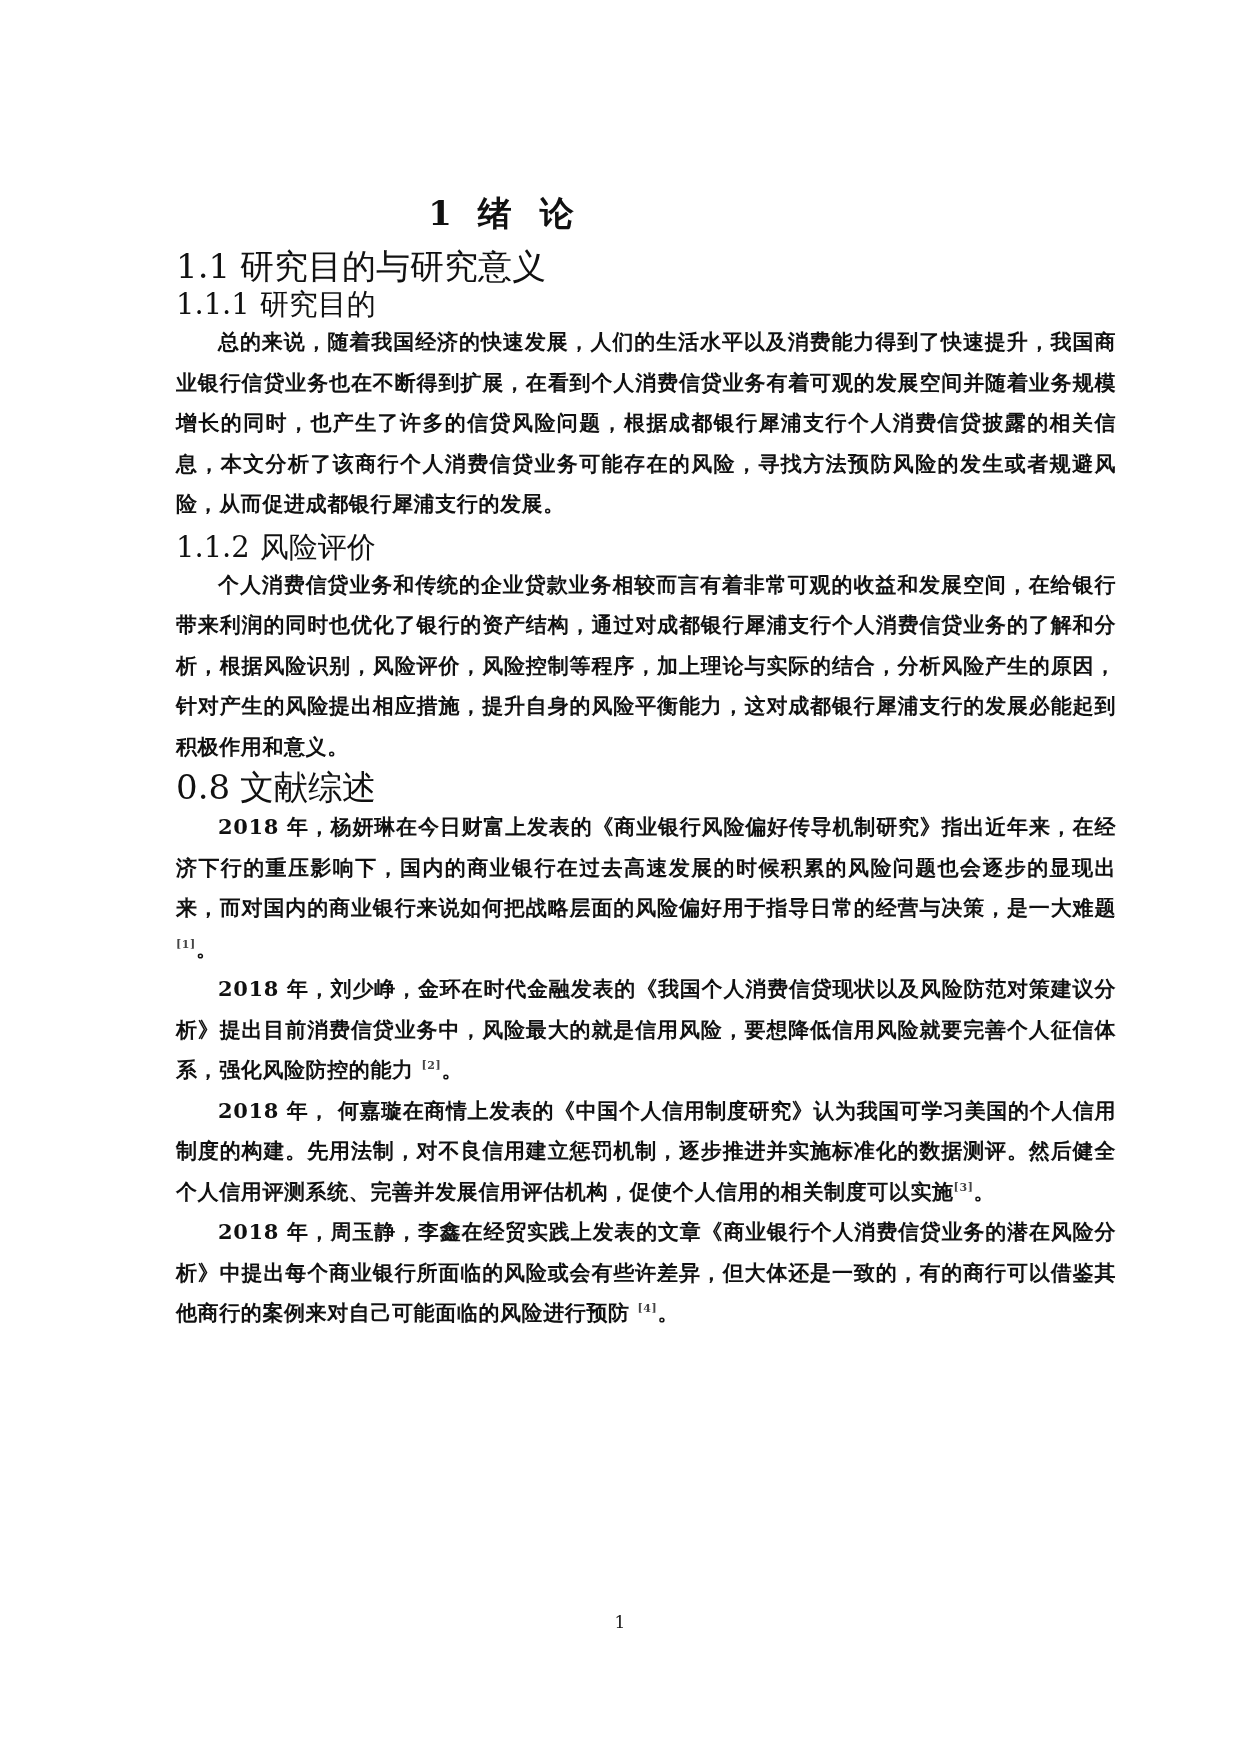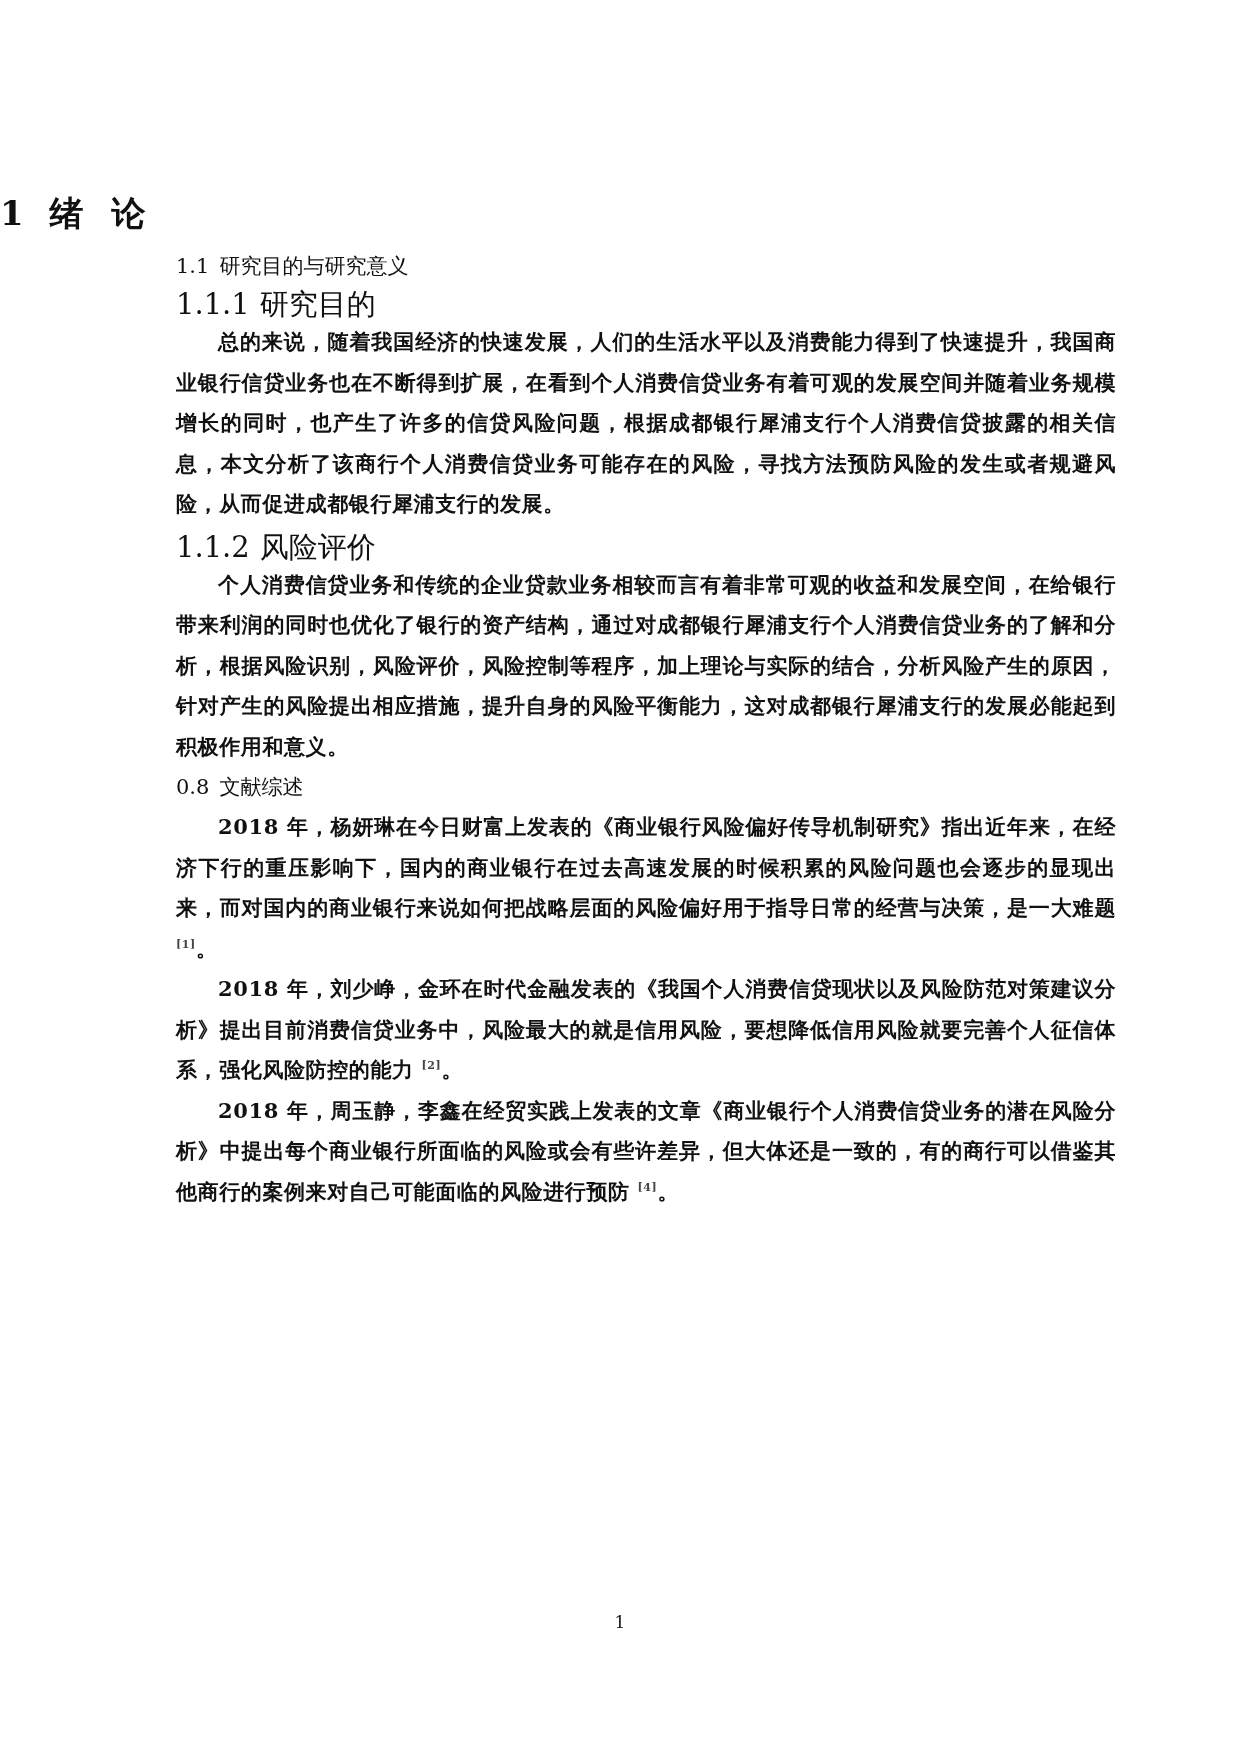--- a/index.html
+++ b/index.html
@@ -19,35 +19,35 @@
       position: absolute;
       left: 0; top: 0;
       width: 1240px;
       height: 1754px;
     }
     .chapter-title {
       position: absolute;
       top: 168px;
       left: 0;
       width: 1004px;
-      text-align: left;
+      text-align: center;
       font-size: 34px;
       letter-spacing: 2px;
       line-height: 44px;
     }
     .chapter-title .num { margin-right: 10px; }
     .chapter-title .w1 { margin-right: 26px; }
     .content {
       position: absolute;
       left: 176px;
       top: 246px;
       width: 940px;
     }
     .h2 {
-      font-size: 21px;
+      font-size: 34px;
       line-height: 40px;
       height: 40px;
       margin: 0;
       font-weight: normal;
     }
     .h3 {
       font-size: 29px;
       line-height: 36px;
       height: 36px;
       margin: 0;
@@ -107,19 +107,20 @@
     <p class="body">个人消费信贷业务和传统的企业贷款业务相较而言有着非常可观的收益和发展空间，在给银行带来利润的同时也优化了银行的资产结构，通过对成都银行犀浦支行个人消费信贷业务的了解和分析，根据风险识别，风险评价，风险控制等程序，加上理论与实际的结合，分析风险产生的原因，针对产生的风险提出相应措施，提升自身的风险平衡能力，这对成都银行犀浦支行的发展必能起到积极作用和意义。</p>
 
     <div class="h2">
       <span class="sec">0.8</span><span>文献综述</span>
     </div>
 
     <p class="body"><span>2018 年，杨妍琳在今日财富上发表的《商业银行风险偏好传导机制研究》指出近年来，在经济下行的重压影响下，国内的商业银行在过去高速发展的时候积累的风险问题也会逐步的显现出来，而对国内的商业银行来说如何把战略层面的风险偏好用于指导日常的经营与决策，是一大难题</span><sup class="cite">[1]</sup><span>。</span></p>
 
     <p class="body"><span>2018 年，刘少峥，金环在时代金融发表的《我国个人消费信贷现状以及风险防范对策建议分析》提出目前消费信贷业务中，风险最大的就是信用风险，要想降低信用风险就要完善个人征信体系，强化风险防控的能力 </span><sup class="cite">[2]</sup><span>。</span></p>
 
+    <p class="body"><span>2018 年， 何嘉璇在商情上发表的《中国个人信用制度研究》认为我国可学习美国的个人信用制度的构建。先用法制，对不良信用建立惩罚机制，逐步推进并实施标准化的数据测评。然后健全个人信用评测系统、完善并发展信用评估机构，促使个人信用的相关制度可以实施</span><sup class="cite">[3]</sup><span>。</span></p>
 
     <p class="body"><span>2018 年，周玉静，李鑫在经贸实践上发表的文章《商业银行个人消费信贷业务的潜在风险分析》中提出每个商业银行所面临的风险或会有些许差异，但大体还是一致的，有的商行可以借鉴其他商行的案例来对自己可能面临的风险进行预防 </span><sup class="cite">[4]</sup><span>。</span></p>
 
   </div>
 
   <div class="page-number">1</div>
 </div>
 
 </body></html>

